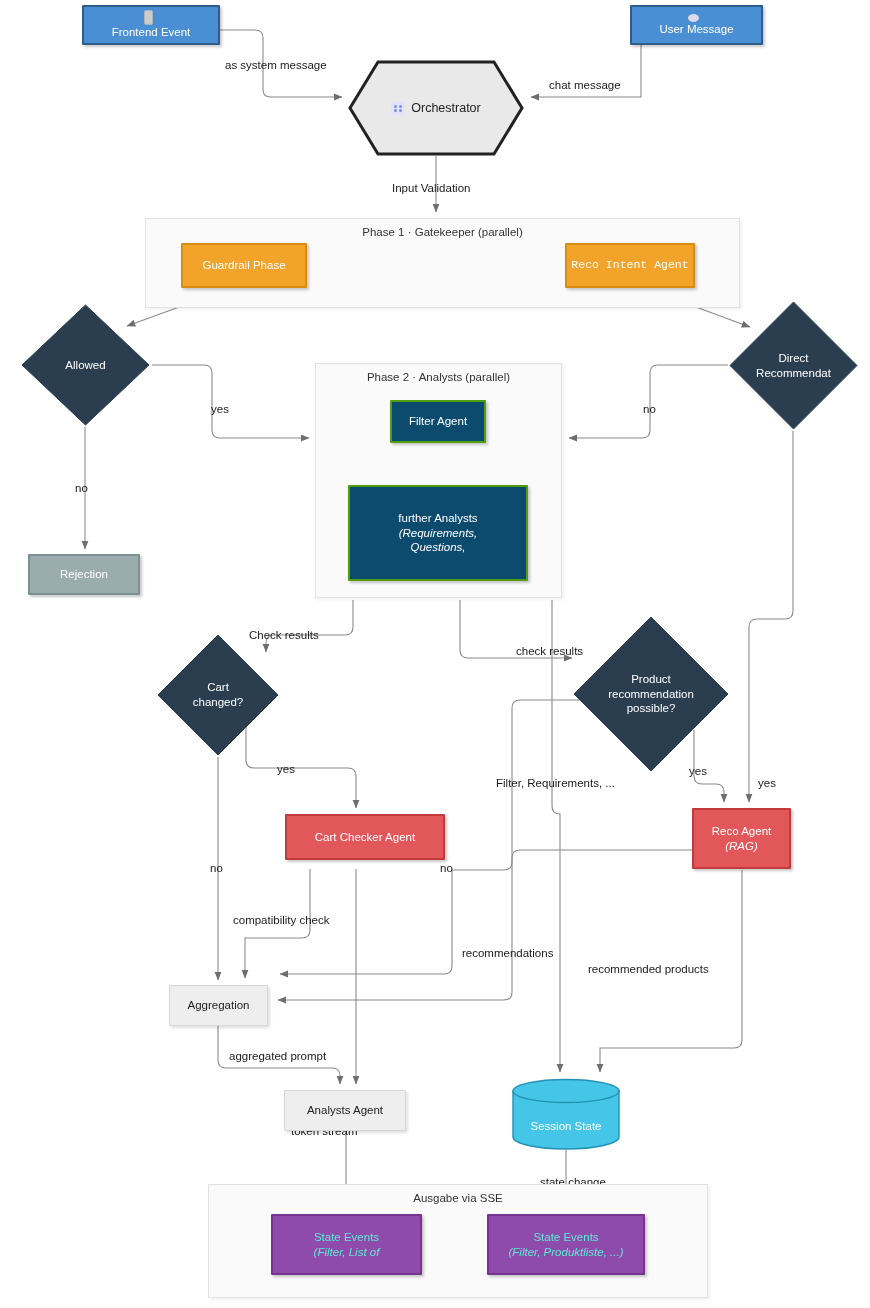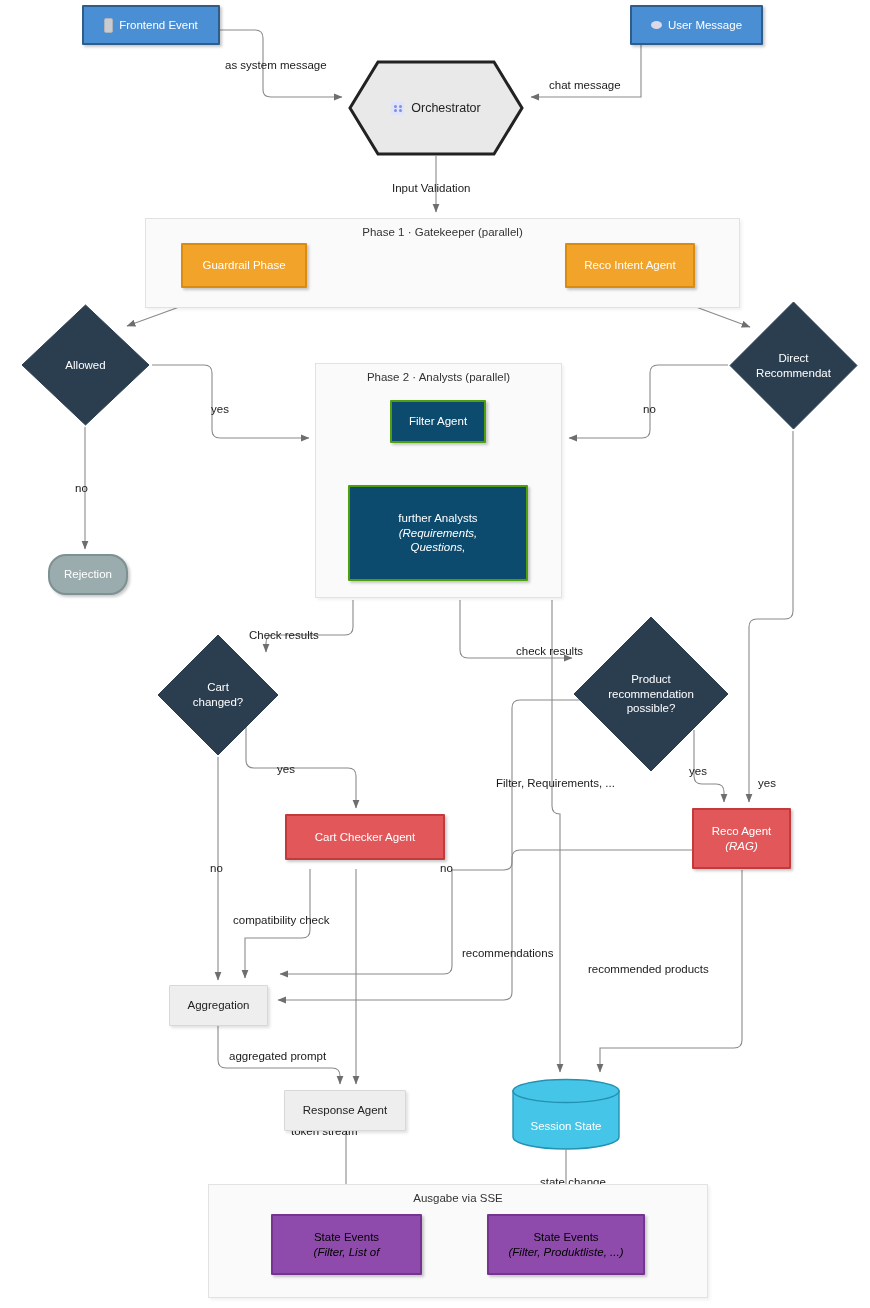--- a/index.html
+++ b/index.html
@@ -1,39 +1,39 @@
 <!DOCTYPE html>
 <html><head>
 <meta charset="utf-8">
 <style>
   html,body{margin:0;padding:0;background:#ffffff;}
   body{width:870px;height:1308px;font-family:"Liberation Sans",sans-serif;-webkit-font-smoothing:antialiased;}
   #stage{position:relative;width:870px;height:1308px;overflow:hidden;background:#fff;}
 
   svg.edges{position:absolute;left:0;top:0;width:870px;height:1308px;pointer-events:none;}
 
-  .node{position:absolute;box-sizing:border-box;display:flex;align-items:center;justify-content:center;text-align:center;}
+  .node{position:absolute;box-sizing:border-box;display:flex;align-items:center;justify-content:center;text-align:center;flex-direction:column;}
   .lbl{line-height:1.28;}
 
   
   .group{position:absolute;box-sizing:border-box;background:#fafafa;border:1px solid #e2e2e2;
          box-shadow:2px 2px 3px rgba(0,0,0,0.06);}
   .group-title{position:absolute;left:0;right:0;top:7px;text-align:center;font-size:11.5px;color:#333;}
 
   
   .rect{border:2px solid;border-radius:1px;box-shadow:2px 2px 3px rgba(0,0,0,0.22);}
   .rect .lbl{font-size:11.5px;}
 
   .blue{background:#4a8ed4;border-color:#2e5d8c;color:#ffffff;}
   .orange{background:#f2a32a;border-color:#d98c10;color:#ffffff;}
   .green{background:#0c4a6e;border-color:#4f9e0e;color:#ffffff;}
   .red{background:#e2585a;border-color:#c23a3c;color:#ffffff;}
   .gray{background:#9bacae;border-color:#7d9092;color:#ffffff;}
   .plain{background:#eeeeee;border:1px solid #d8d8d8;color:#222222;box-shadow:2px 2px 3px rgba(0,0,0,0.12);}
-  .purple{background:#8e4bac;border-color:#74348f;color:#000000;}
+  .purple{background:#8e4bac;border-color:#74348f;color:#5eead4;}
 
   .it{font-style:italic;display:block;}
 
   
   .hexwrap{position:absolute;}
   .hexwrap .hx{position:absolute;left:0;top:0;}
   .hexlabel{position:absolute;left:0;top:0;width:100%;height:100%;display:flex;
             align-items:center;justify-content:center;font-size:12.5px;color:#222;}
   .hexicon{display:inline-block;width:13px;height:13px;margin-right:7px;vertical-align:middle;
            background:#dfe3fb;border-radius:2px;position:relative;}
@@ -167,21 +167,21 @@
       <span>Orchestrator</span>
     </div>
   </div>
 
   <div class="group" style="left:145px;top:218px;width:595px;height:90px;">
     <div class="group-title">Phase 1 · Gatekeeper (parallel)</div>
   </div>
   <div class="node rect orange" style="left:181px;top:243px;width:126px;height:45px;">
     <span class="lbl">Guardrail Phase</span>
   </div>
-  <div class="node rect orange" style="left:565px;top:243px;width:130px;height:45px;">
+  <div class="node rect orange" style="left:565px;top:243px;width:130px;height:45px;font-family:Liberation Mono, monospace;">
     <span class="lbl">Reco Intent Agent</span>
   </div>
 
   <div class="diawrap" style="left:20px;top:303px;width:131px;height:124px;">
     <svg width="131" height="124" viewBox="0 0 131 124">
       <polygon points="65.5,2 129,62 65.5,122 2,62" fill="#2b3e50" stroke="#2b3e50" stroke-width="1"></polygon>
     </svg>
     <div class="dialabel">Allowed</div>
   </div>
 
@@ -204,21 +204,21 @@
     <span class="lbl">Filter Agent</span>
   </div>
   <div class="node rect green" style="left:348px;top:485px;width:180px;height:96px;">
     <span class="lbl">
       <span>further Analysts</span>
       <span class="it">(Requirements,</span>
       <span class="it">Questions,</span>
     </span>
   </div>
 
-  <div class="node rect gray" style="left:48px;top:554px;width:80px;height:41px;border-radius:18px;">
+  <div class="node rect gray" style="left:28px;top:554px;width:112px;height:41px;">
     <span class="lbl">Rejection</span>
   </div>
 
   <div class="diawrap" style="left:156px;top:633px;width:124px;height:124px;">
     <svg width="124" height="124" viewBox="0 0 124 124">
       <polygon points="62,2 122,62 62,122 2,62" fill="#2b3e50" stroke="#2b3e50" stroke-width="1"></polygon>
     </svg>
     <div class="dialabel">
       <div>
         <span>Cart</span><br>
@@ -249,21 +249,21 @@
       <span>Reco Agent</span>
       <span class="it">(RAG)</span>
     </span>
   </div>
 
   <div class="node rect plain" style="left:169px;top:985px;width:99px;height:41px;">
     <span class="lbl">Aggregation</span>
   </div>
 
   <div class="node rect plain" style="left:284px;top:1090px;width:122px;height:41px;">
-    <span class="lbl">Response Agent</span>
+    <span class="lbl">Analysts Agent</span>
   </div>
 
   <div class="cylwrap" style="left:511px;top:1078px;width:110px;height:72px;">
     <svg width="110" height="72" viewBox="0 0 110 72">
       <path d="M2,13 L2,59 A53,12 0 0 0 108,59 L108,13 Z" fill="#45c6e8" stroke="#2391b2" stroke-width="1.4"></path>
       <ellipse cx="55" cy="13" rx="53" ry="11.5" fill="#45c6e8" stroke="#2391b2" stroke-width="1.4"></ellipse>
     </svg>
     <div class="cyllabel" style="padding-top:12px;">Session State</div>
   </div>
 

